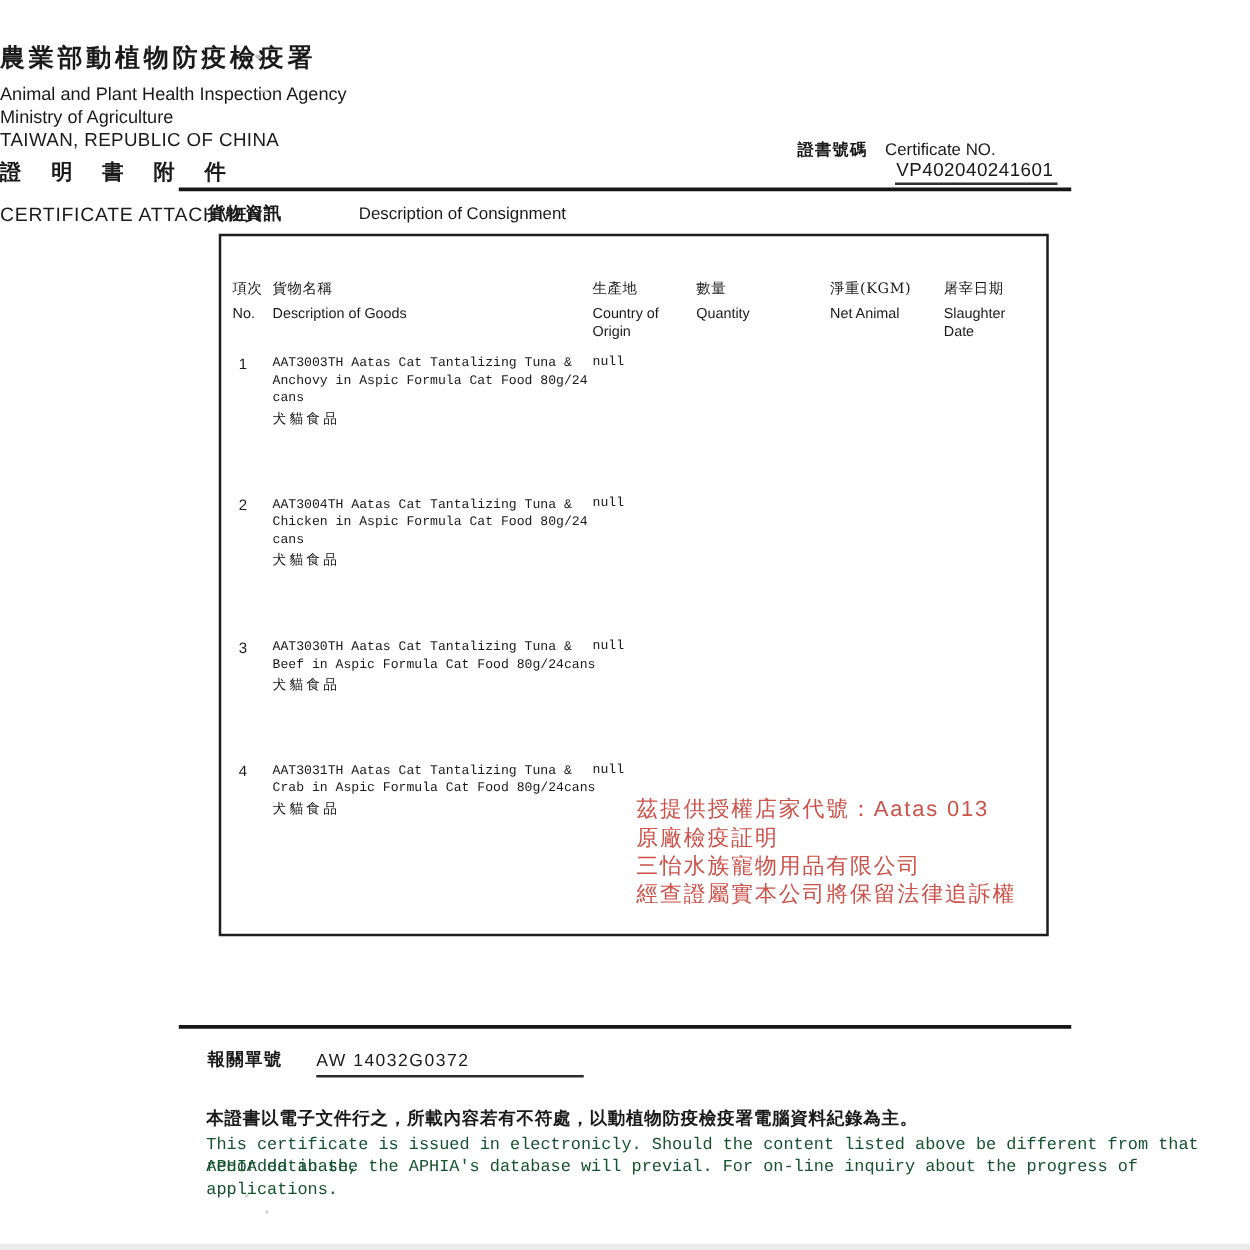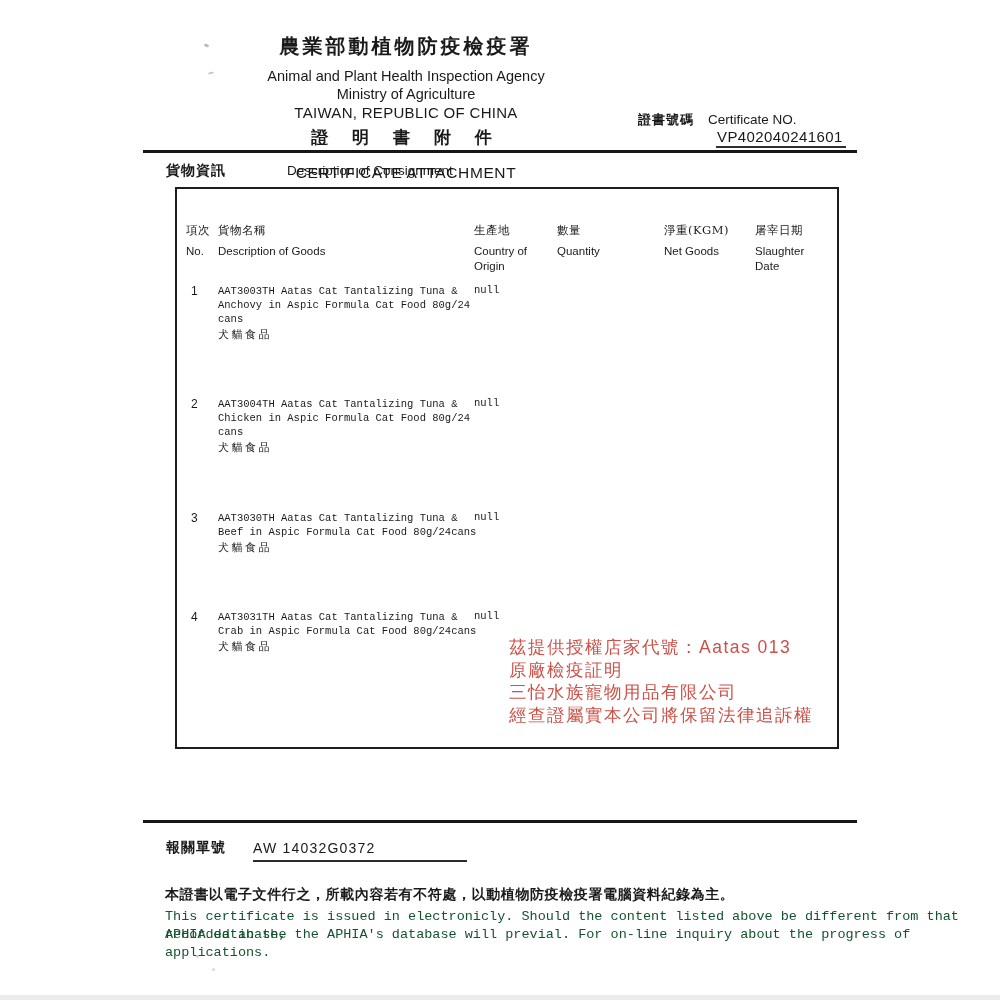--- a/index.html
+++ b/index.html
@@ -4,21 +4,21 @@
 <style>
   html,body{margin:0;padding:0;background:#ffffff;}
   .page{
     position:relative;width:1000px;height:1000px;background:#ffffff;
     font-family:"Liberation Sans",sans-serif;color:#1a1a1a;overflow:hidden;
   }
   .abs{position:absolute;}
   .cjk{font-family:"DejaVu Serif","Liberation Serif",serif;}
 
   
-  .hdr{position:absolute;top:33px;left:0;width:812px;text-align:center;}
+  .hdr{position:absolute;top:33px;left:0;width:812px;text-align:left;}
   .agency-zh{font-size:20px;letter-spacing:3px;font-weight:600;}
   .agency-en{font-size:14.5px;margin-top:8px;}
   .ministry{font-size:14.5px;margin-top:2px;}
   .country{font-size:15px;margin-top:2px;letter-spacing:0.3px;}
   .title-zh{font-size:17px;font-weight:600;letter-spacing:9px;margin-top:5px;}
   .title-en{font-size:15.5px;letter-spacing:0.6px;margin-top:15px;}
 
   .cert-label-zh{left:638px;top:111px;font-size:13px;font-weight:bold;letter-spacing:1px;}
   .cert-label-en{left:708px;top:112px;font-size:13.5px;}
   .cert-value{left:716px;top:128px;font-size:15px;letter-spacing:0.4px;
@@ -94,21 +94,21 @@
 
   <div class="abs th-zh cjk hy1 cx-no">項次</div>
   <div class="abs th-en hy2 cx-no">No.</div>
   <div class="abs th-zh cjk hy1 cx-goods">貨物名稱</div>
   <div class="abs th-en hy2 cx-goods">Description of Goods</div>
   <div class="abs th-zh cjk hy1 cx-origin">生產地</div>
   <div class="abs th-en hy2 cx-origin">Country of Origin</div>
   <div class="abs th-zh cjk hy1 cx-qty">數量</div>
   <div class="abs th-en hy2 cx-qty">Quantity</div>
   <div class="abs th-zh cjk hy1 cx-net">淨重(KGM)</div>
-  <div class="abs th-en hy2 cx-net">Net Goods</div>
+  <div class="abs th-en hy2 cx-net">Net Animal</div>
   <div class="abs th-zh cjk hy1 cx-date">屠宰日期</div>
   <div class="abs th-en hy2 cx-date">Slaughter Date</div>
 
   <div class="t-row" style="top:284px;">
     <span class="c-no">1</span>
     <div class="c-goods">
       <span class="goods-en">AAT3003TH Aatas Cat Tantalizing Tuna &amp;
 Anchovy in Aspic Formula Cat Food 80g/24
 cans</span>
       <span class="goods-zh">犬貓食品</span>

